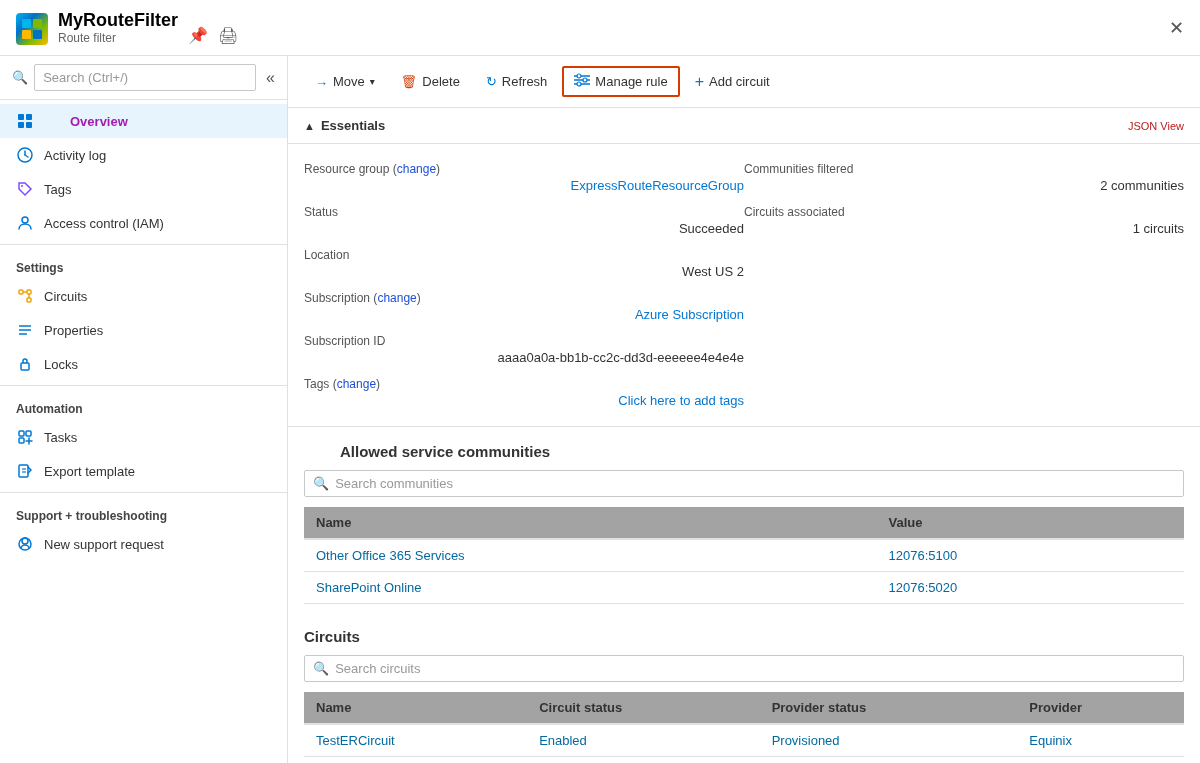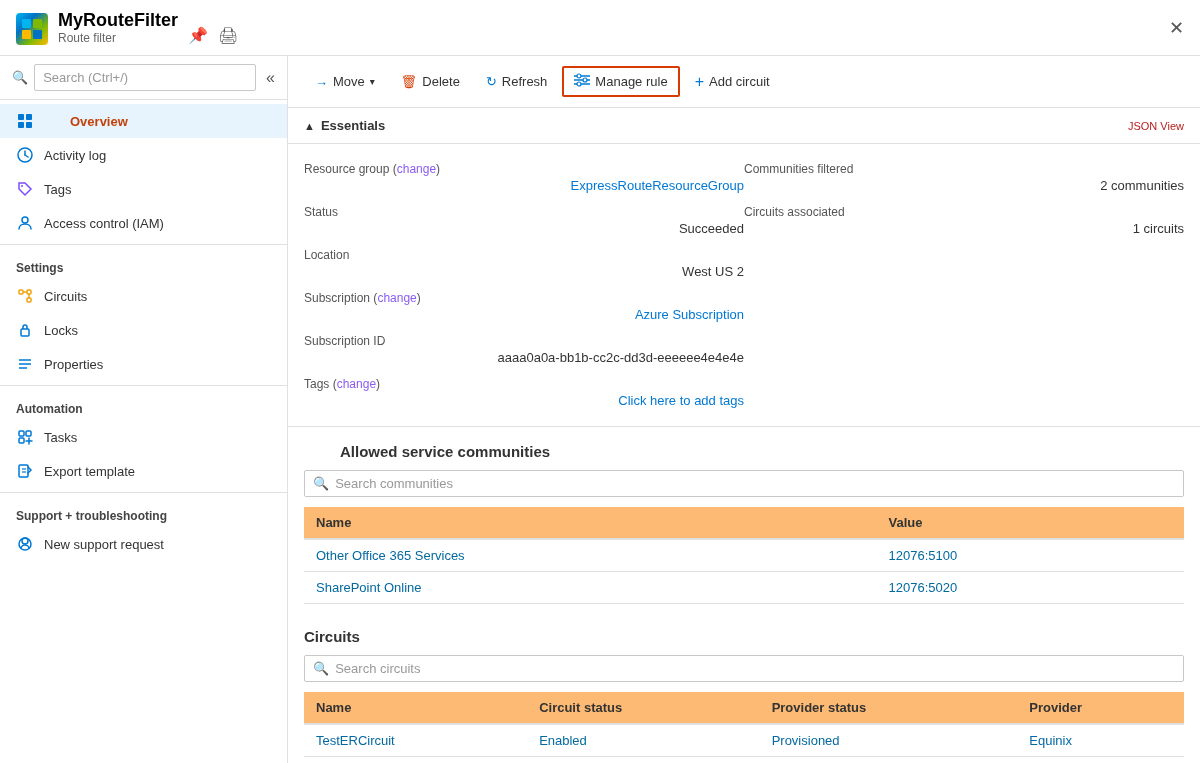--- a/index.html
+++ b/index.html
@@ -20,52 +20,52 @@
 
     
     .sidebar { width: 288px; flex-shrink: 0; border-right: 1px solid #e0e0e0; overflow-y: auto; background: #fff; display: flex; flex-direction: column; }
     .search-bar { display: flex; align-items: center; padding: 8px 12px; border-bottom: 1px solid #e0e0e0; gap: 6px; }
     .search-bar input { flex: 1; border: 1px solid #c8c8c8; border-radius: 2px; padding: 5px 8px; font-size: 13px; outline: none; }
     .search-bar input::placeholder { color: #999; }
     .collapse-btn { font-size: 16px; color: #555; cursor: pointer; margin-left: 4px; }
 
     .sidebar-nav { padding: 4px 0; }
     .nav-item { display: flex; align-items: center; gap: 10px; padding: 8px 16px; cursor: pointer; color: #333; font-size: 13px; }
-    .nav-item.active { background: #e8f4fd; color: #c2410c; font-weight: 600; gap: 36px; }
+    .nav-item.active { background: #e8f4fd; color: #a21caf; font-weight: 600; gap: 36px; }
     .nav-item .nav-icon { width: 18px; height: 18px; display: flex; align-items: center; justify-content: center; flex-shrink: 0; }
     .nav-section-title { font-size: 12px; font-weight: 600; color: #444; padding: 12px 16px 4px 16px; text-transform: none; }
     .nav-divider { border: none; border-top: 1px solid #e0e0e0; margin: 4px 0; }
 
     
     .content { flex: 1; overflow-y: auto; background: #fff; }
 
     
     .toolbar { display: flex; align-items: center; gap: 4px; padding: 10px 16px; border-bottom: 1px solid #e0e0e0; flex-shrink: 0; }
     .toolbar-btn { display: flex; align-items: center; gap: 5px; padding: 5px 10px; border: 1px solid transparent; background: transparent; cursor: pointer; font-size: 13px; color: #333; border-radius: 2px; }
     .toolbar-btn.highlighted { border: 2px solid #d73b02; }
     .essentials-header { display: flex; align-items: center; justify-content: space-between; padding: 10px 16px; border-bottom: 1px solid #e0e0e0; }
     .essentials-header-left { display: flex; align-items: center; gap: 6px; font-size: 13px; font-weight: 600; }
     .json-view-link { color: #b91c1c; font-size: 11px; cursor: pointer; text-decoration: none; }
 
     .essentials-grid { display: grid; grid-template-columns: 1fr 1fr; gap: 0; padding: 12px 16px; border-bottom: 1px solid #e0e0e0; }
     .essentials-item { padding: 6px 0; }
     .essentials-label { font-size: 12px; color: #555; margin-bottom: 2px; }
     .essentials-value { font-size: 13px; color: #333; text-align: right; }
     .essentials-value a { color: #0078d4; text-decoration: none; }
-    .link-inline { color: #8b5cf6; text-decoration: none; cursor: pointer; }
+    .link-inline { color: #1d4ed8; text-decoration: none; cursor: pointer; }
 
     
     .communities-section { padding: 16px 16px 0 16px; }
     .communities-title { font-size: 15px; font-weight: 600; margin-bottom: 10px; margin-left: 36px; }
     .search-communities { display: flex; align-items: center; border: 1px solid #c8c8c8; border-radius: 2px; padding: 5px 8px; gap: 6px; margin-bottom: 10px; }
     .search-communities input { border: none; outline: none; font-size: 13px; flex: 1; }
     .search-communities input::placeholder { color: #999; }
 
     .data-table { width: 100%; border-collapse: collapse; }
-    .data-table th { text-align: left; padding: 8px 12px; font-weight: 600; font-size: 13px; border-bottom: 2px solid #e0e0e0; background: #fdba74; color: #333; }
+    .data-table th { text-align: left; padding: 8px 12px; font-weight: 600; font-size: 13px; border-bottom: 2px solid #e0e0e0; background: #a3a3a3; color: #333; }
     .data-table td { padding: 8px 12px; font-size: 13px; border-bottom: 1px solid #e0e0e0; color: #0369a1; }
 
     
     .circuits-section { padding: 16px 16px 0 16px; margin-top: 8px; }
     .circuits-title { font-size: 15px; font-weight: 600; margin-bottom: 10px; }
 
     
     .icon-overview { color: #0078d4; }
     .icon-activity { color: #0078d4; }
     .icon-iam { color: #0078d4; }
@@ -164,38 +164,38 @@
             <rect x="10" y="2" width="4" height="4" rx="1" fill="none" stroke="#f0a30a" stroke-width="1.5"></rect>
             <rect x="10" y="10" width="4" height="4" rx="1" fill="none" stroke="#f0a30a" stroke-width="1.5"></rect>
             <line x1="6" y1="4" x2="10" y2="4" stroke="#f0a30a" stroke-width="1.5"></line>
             <line x1="12" y1="6" x2="12" y2="10" stroke="#f0a30a" stroke-width="1.5"></line>
           </svg>
         </span>
         <span>Circuits</span>
       </div>
 
       <div class="nav-item">
-        <span class="nav-icon icon-locks">
-          <svg width="16" height="16" viewBox="0 0 16 16">
-            <rect x="4" y="7" width="8" height="7" rx="1" stroke="#0078d4" stroke-width="1.5" fill="none"></rect>
-            <path d="M6 7V5a2 2 0 014 0v2" stroke="#0078d4" stroke-width="1.5" fill="none"></path>
-          </svg>
-        </span>
-        <span>Locks</span>
-      </div>
-
-      <div class="nav-item">
         <span class="nav-icon icon-properties">
           <svg width="16" height="16" viewBox="0 0 16 16">
             <line x1="2" y1="4" x2="14" y2="4" stroke="#0078d4" stroke-width="1.5"></line>
             <line x1="2" y1="8" x2="14" y2="8" stroke="#0078d4" stroke-width="1.5"></line>
             <line x1="2" y1="12" x2="10" y2="12" stroke="#0078d4" stroke-width="1.5"></line>
           </svg>
         </span>
         <span>Properties</span>
+      </div>
+
+      <div class="nav-item">
+        <span class="nav-icon icon-locks">
+          <svg width="16" height="16" viewBox="0 0 16 16">
+            <rect x="4" y="7" width="8" height="7" rx="1" stroke="#0078d4" stroke-width="1.5" fill="none"></rect>
+            <path d="M6 7V5a2 2 0 014 0v2" stroke="#0078d4" stroke-width="1.5" fill="none"></path>
+          </svg>
+        </span>
+        <span>Locks</span>
       </div>
 
       <hr class="nav-divider">
       <div class="nav-section-title">Automation</div>
 
       <div class="nav-item">
         <span class="nav-icon icon-tasks">
           <svg width="16" height="16" viewBox="0 0 16 16">
             <rect x="2" y="2" width="5" height="5" rx="1" fill="none" stroke="#0078d4" stroke-width="1.5"></rect>
             <rect x="9" y="2" width="5" height="5" rx="1" fill="none" stroke="#0078d4" stroke-width="1.5"></rect>

